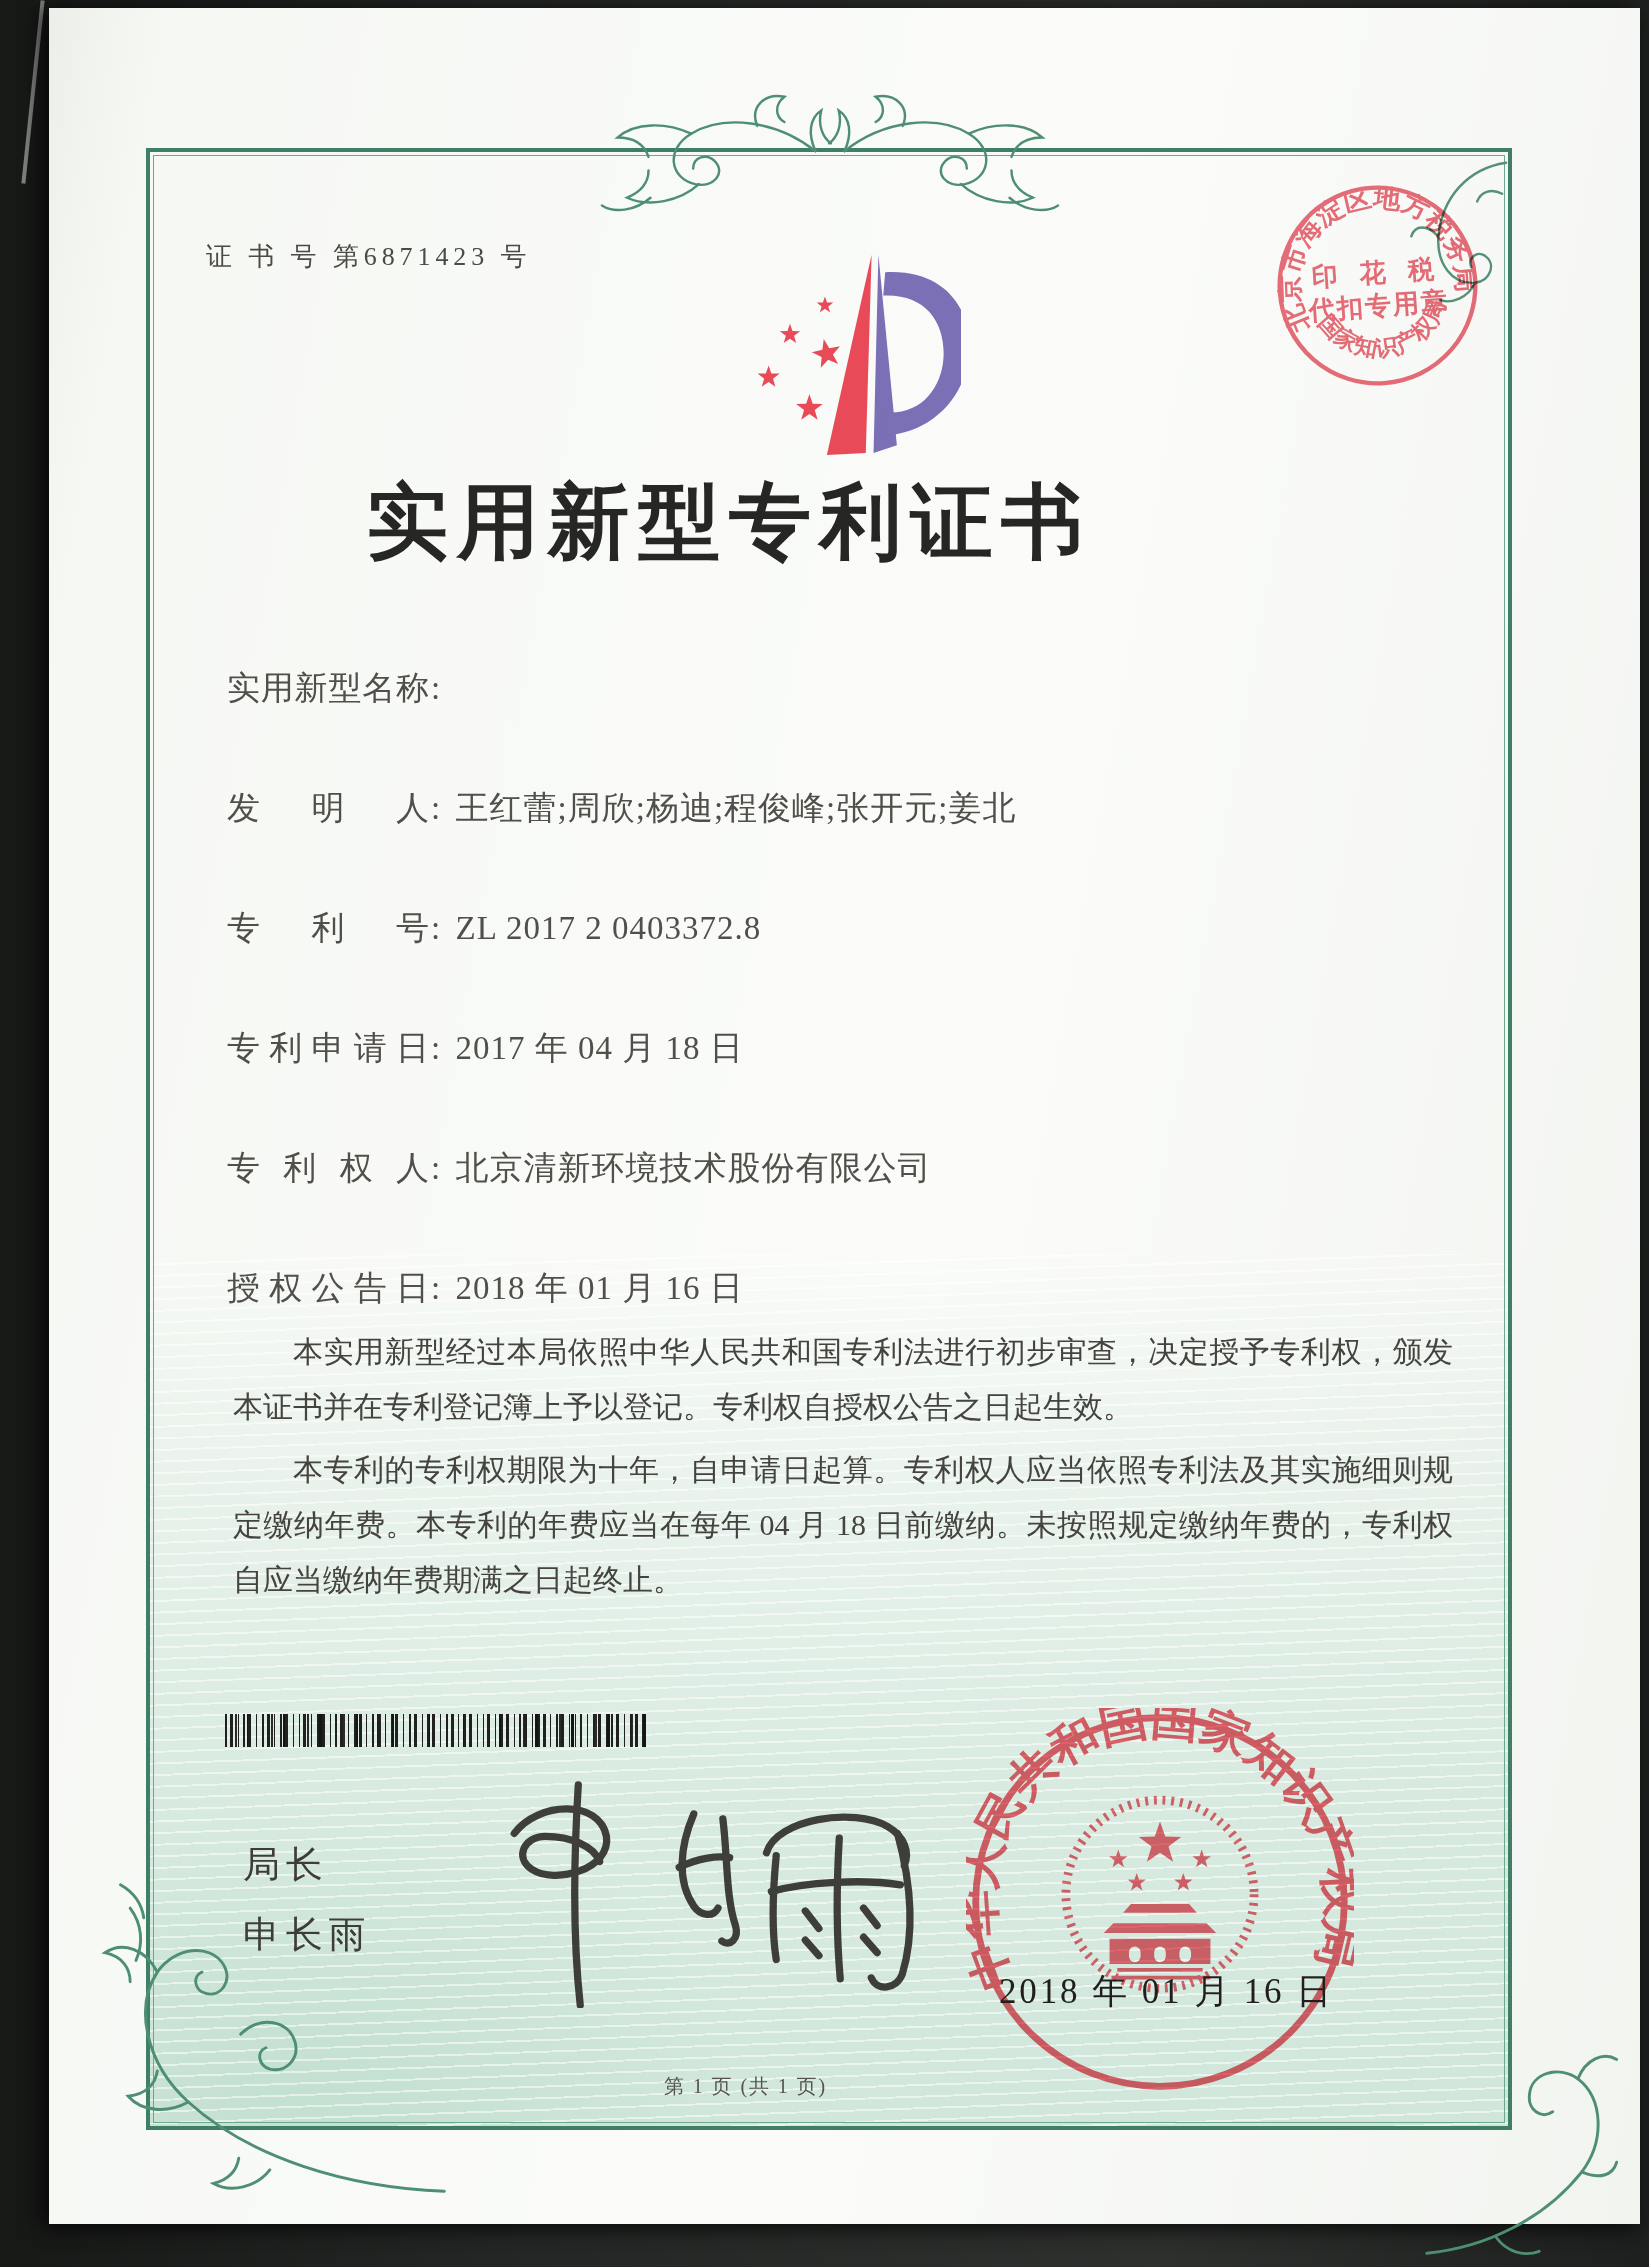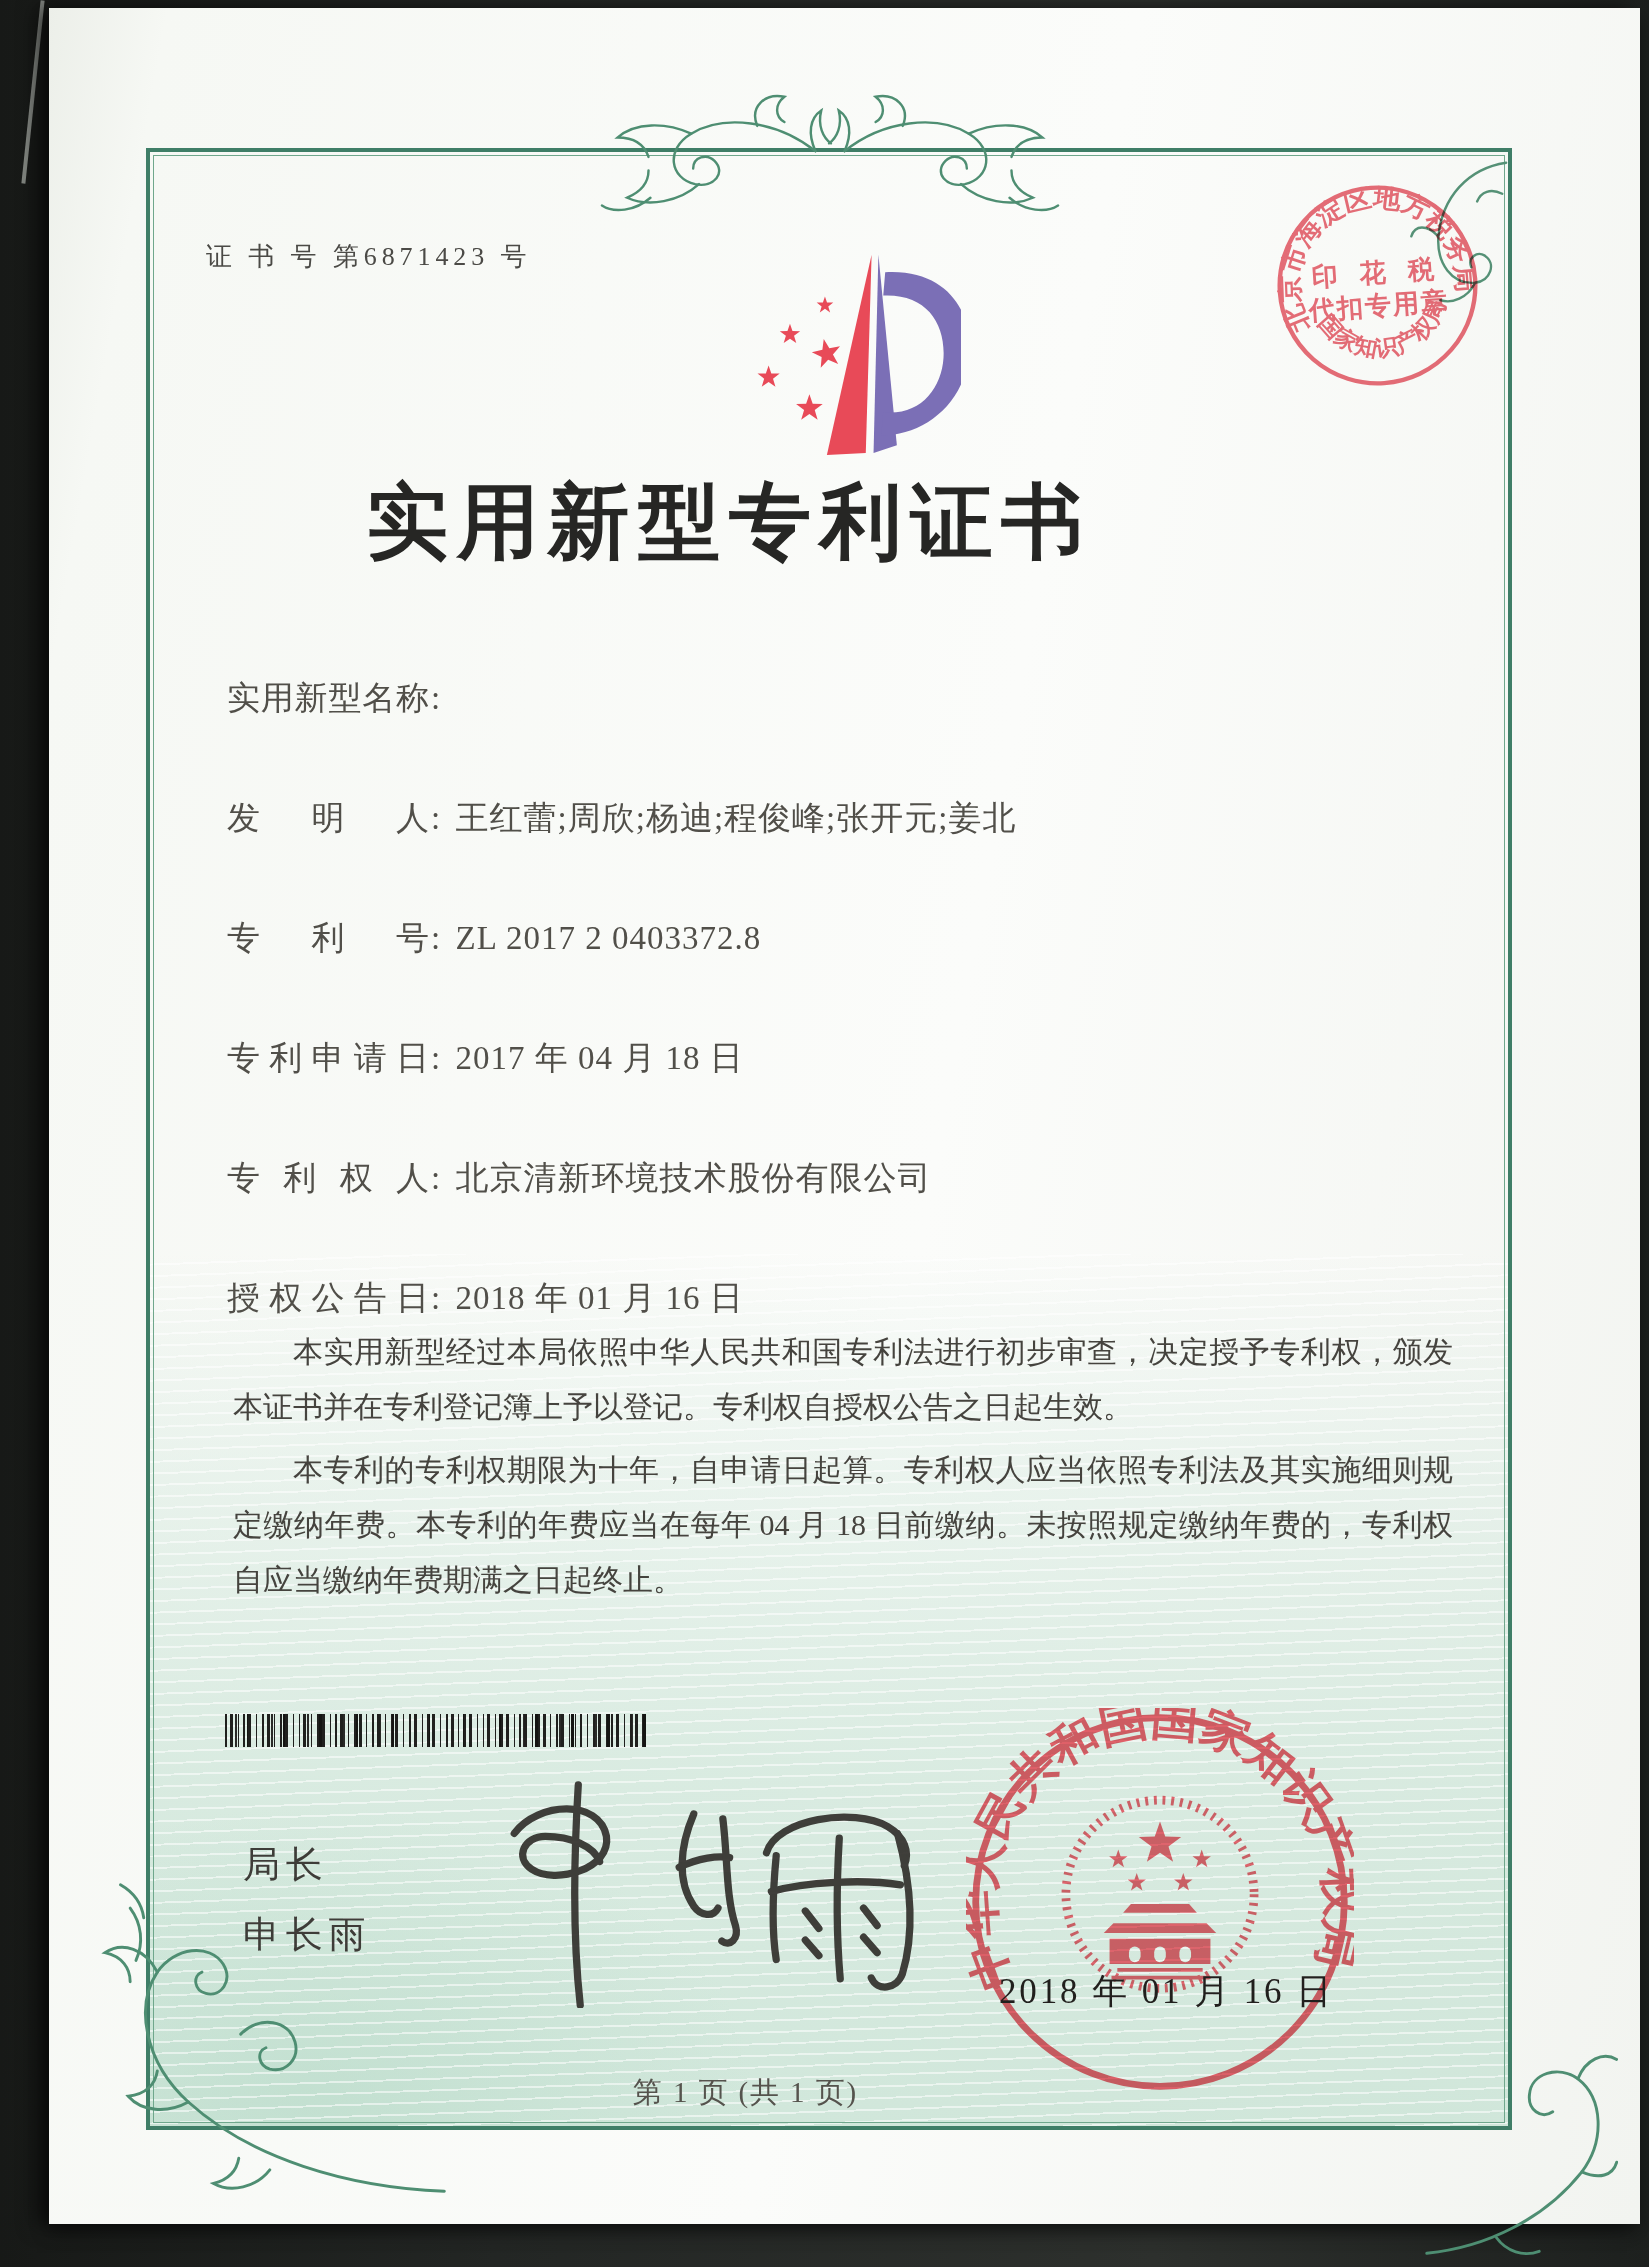--- a/index.html
+++ b/index.html
@@ -17,40 +17,40 @@
       linear-gradient(180deg, rgba(219,237,227,0) 0%, rgba(215,234,224,.45) 25%, rgba(209,231,219,.8) 60%, rgba(205,229,216,.92) 100%);}
   .frame{position:absolute;left:146px;top:148px;width:1366px;height:1982px;box-sizing:border-box;
     border:4.9px solid #3f7e67;z-index:2;}
   .frame .inner{position:absolute;inset:2.9px;border:1px solid #6fa78c;}
   .orn{position:absolute;z-index:3;}
   .cert-no{position:absolute;left:206px;top:239px;font-size:26px;letter-spacing:4.9px;color:#4b4a46;z-index:4;}
   .logo{position:absolute;left:720px;top:245px;z-index:4;}
   .title{position:absolute;left:146px;top:468px;width:1166px;text-align:center;font-size:82px;font-weight:bold;
     color:#262624;letter-spacing:8.7px;z-index:4;}
   .fields{position:absolute;left:227px;top:666px;display:flex;flex-direction:column;gap:75px;
-    font-size:33px;color:#514f49;z-index:4;margin-top:10px;}
+    font-size:33px;color:#514f49;z-index:4;}
   .field{display:flex;align-items:baseline;white-space:nowrap;}
   .field .lbl{display:inline-block;width:202px;text-align:justify;text-align-last:justify;}
   .field .col{margin:0 15.5px 0 1.9px;}
   .field .val{letter-spacing:1px;}
   .body-text{position:absolute;left:225px;top:1316px;width:1236px;font-size:30px;line-height:55px;
     text-align:justify;color:#45433e;z-index:4;}
   .body-text p{margin:8px;text-indent:2em;}
   .barcode{position:absolute;left:225px;top:1714px;width:423px;height:33px;z-index:4;
     background-image:
       repeating-linear-gradient(90deg,#20201e 0 1.9px,transparent 1.9px 4.9px,#20201e 4.9px 7.8px,transparent 7.8px 12.6px,#20201e 12.6px 13.6px,transparent 13.6px 18.4px),
       repeating-linear-gradient(90deg,transparent 0 9.7px,#2a2a28 9.7px 11.6px,transparent 11.6px 22px,#151513 22px 25px,transparent 25px 36px);}
   .director{position:absolute;left:243px;top:1830px;font-size:37px;line-height:70px;letter-spacing:5.8px;
     color:#3e3c38;font-family:"Liberation Sans","DejaVu Sans",sans-serif;z-index:4;}
   .sig{position:absolute;left:485px;top:1780px;z-index:4;}
   .seal{position:absolute;left:966px;top:1708px;mix-blend-mode:multiply;opacity:.95;z-index:4;}
   .seal-date{position:absolute;left:982px;top:1968px;width:369px;text-align:center;font-size:35px;
     color:#211f1d;letter-spacing:2.9px;z-index:5;}
   .tax-stamp{position:absolute;left:1269px;top:177px;mix-blend-mode:multiply;opacity:.92;transform:rotate(-4deg);z-index:4;}
-  .footer{position:absolute;left:146px;top:2073px;width:1199px;text-align:center;font-size:29px;
+  .footer{position:absolute;left:146px;top:2073px;width:1199px;text-align:center;font-size:20px;
     color:#55534d;letter-spacing:1.9px;z-index:4;}
   svg text{font-family:"Liberation Serif","DejaVu Serif",serif;}
 </style>
 </head>
 <body>
 
 <div class="photo">
 
   <svg width="0" height="0" style="position:absolute" aria-hidden="true">
     <defs>

